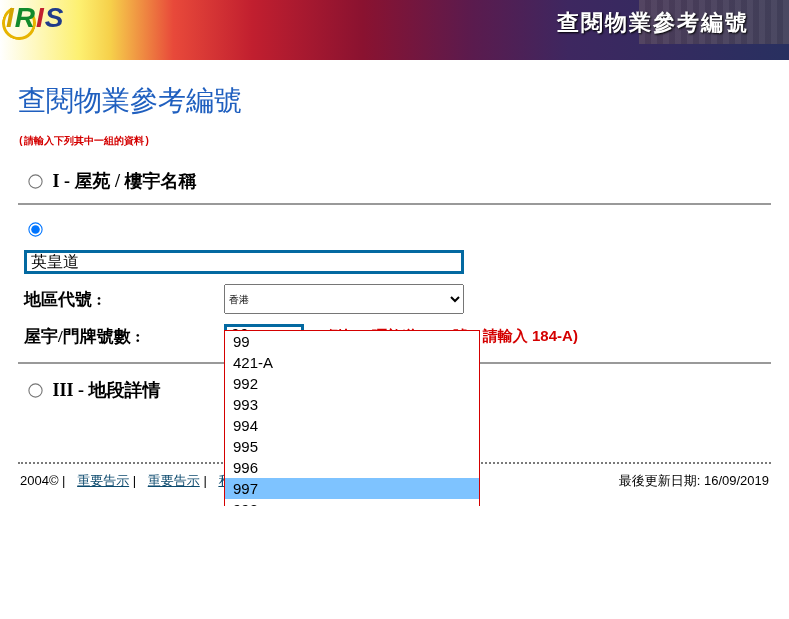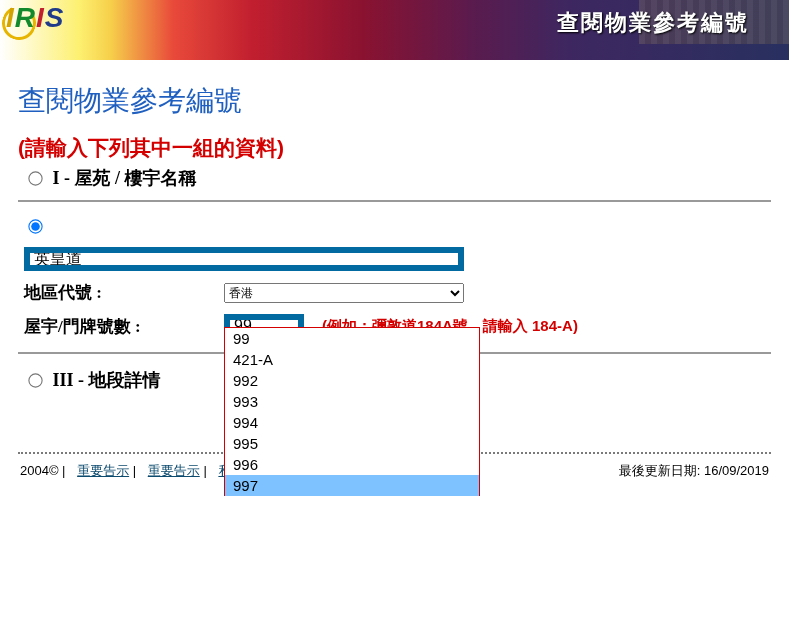--- a/index.html
+++ b/index.html
@@ -57,22 +57,23 @@
   h1.page-title {
     color: #1f5fbf;
     font-size: 28px;
     font-weight: normal;
     margin: 6px 0 14px 0;
     font-family: "PMingLiU","Microsoft JhengHei",serif;
   }
   .instr {
     color: #d40000;
     font-weight: bold;
-    font-size: 21px;
-    margin-bottom: 0;
+    font-size: 10px;
+    margin-bottom: 17px;
+    font-family: Liberation Mono, monospace;
   }
   .opt-row {
     padding: 4px 0 8px 6px;
     font-family: "PMingLiU","Microsoft JhengHei",serif;
   }
   .opt-row label { font-size: 18px; font-weight: bold; }
   .opt-row input[type=radio]{ transform: scale(1.1); margin-right:6px; vertical-align:-1px;}
   hr.sep {
     border: none;
     border-top: 2px solid #999;
@@ -83,25 +84,25 @@
   .form-row .lbl {
     width: 200px;
     font-size: 17px;
     font-weight: bold;
     font-family: "PMingLiU","Microsoft JhengHei",serif;
   }
   .txt {
     font-family: inherit;
     font-size: 16px;
     padding: 2px 4px;
-    border: 6px solid #0369a1;
+    border: 3px solid #0369a1;
     height: 24px;
   }
   .txt.street { width: 440px; }
-  select.district { width: 240px; height:20px; font-size:12px; }
+  select.district { width: 240px; height:30px; font-size:10px; }
   .txt.house { width: 80px; }
   .example { color:#d40000; font-weight:bold; margin-left:18px; font-size:15px;}
   .btn {
     display:inline-block;
     min-width:72px; height:24px;
     border:1px solid #2a5caa;
     border-radius:12px;
     background: linear-gradient(#eaf3ff,#a9c8ef 50%,#7ba8dc);
     color:#11335f; font-weight:bold;
     font-size:13px; text-align:center; line-height:22px;

